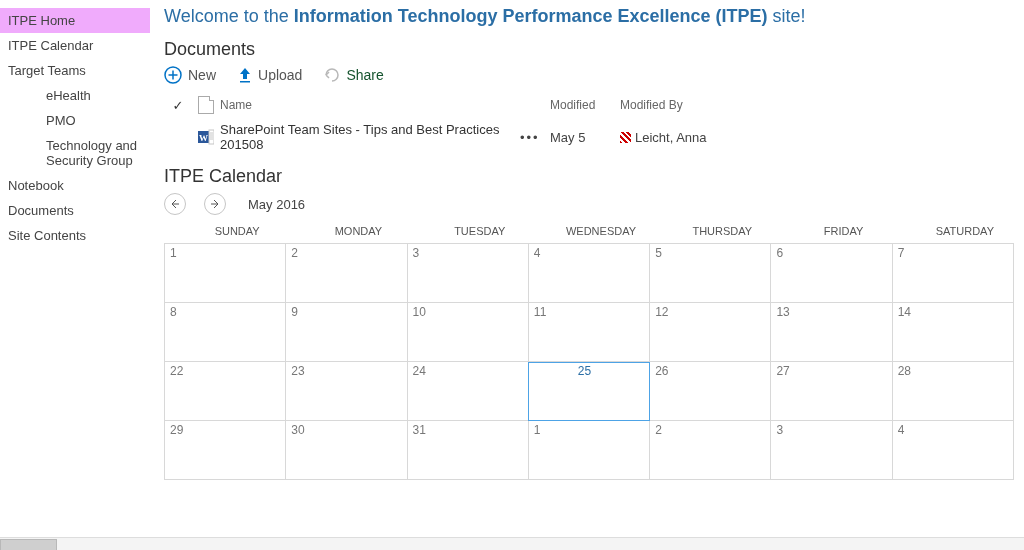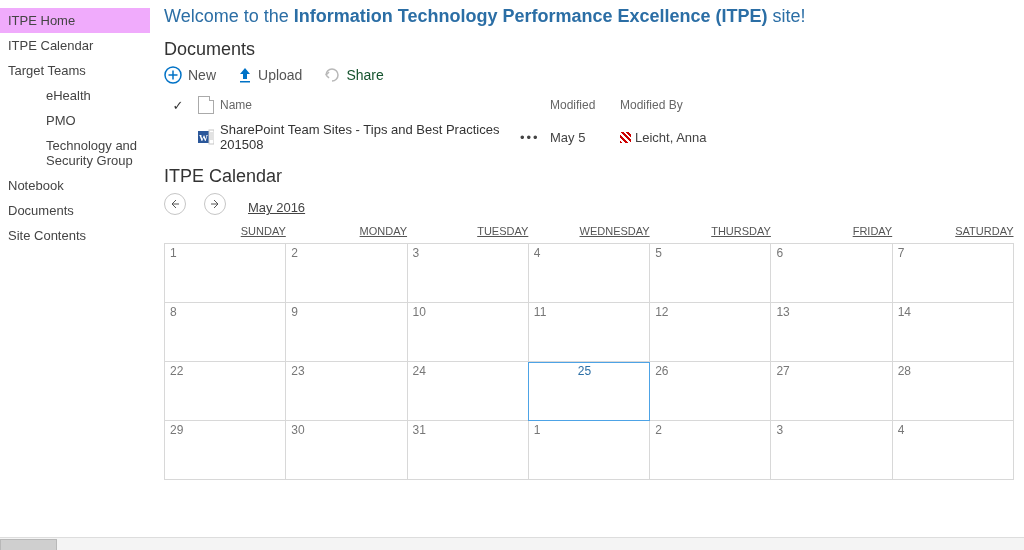--- a/index.html
+++ b/index.html
@@ -32,25 +32,25 @@
   .doc-row{display:flex;align-items:center;font-size:13px;color:#444;padding:4px 0;}
   .doc-row .col-name{color:#333;}
   .doc-row .ell{letter-spacing:2px;color:#444;cursor:pointer;}
   .word-ic{width:16px;height:16px;display:inline-block;vertical-align:middle;}
   .red-sq{display:inline-block;width:11px;height:11px;background:repeating-linear-gradient(45deg,#c00,#c00 2px,#fff 2px,#fff 4px);margin-right:4px;vertical-align:-1px;}
   .file-ic{width:14px;height:16px;border:1px solid #aaa;display:inline-block;vertical-align:middle;position:relative;}
   .file-ic:after{content:"";position:absolute;top:-1px;right:-1px;width:4px;height:4px;background:#fff;border-left:1px solid #aaa;border-bottom:1px solid #aaa;}
   .check-ic{color:#333;font-size:13px;}
   
   .cal-section{margin-top:10px;}
-  .cal-nav{display:flex;align-items:flex-end;gap:18px;margin:6px 0 6px 0;text-decoration:underline;}
+  .cal-nav{display:flex;align-items:center;gap:18px;margin:6px 0 6px 0;}
   .nav-btn{width:20px;height:20px;border:1px solid #c6c6c6;border-radius:50%;display:flex;align-items:center;justify-content:center;font-size:11px;color:#555;cursor:pointer;}
   .cal-month{margin-left:4px;color:#444;}
   .cal-table{width:850px;border-collapse:collapse;table-layout:fixed;}
-  .cal-head th{font-size:11px;font-weight:400;color:#555;text-align:right;padding:4px 0 6px 24px;text-decoration:underline;}
+  .cal-head th{font-size:11px;font-weight:400;color:#555;text-align:center;padding:4px 0 6px 24px;}
   .cal-table td{border:1px solid #d8d8d8;height:56px;vertical-align:top;font-size:12px;color:#777;padding:2px 0 0 5px;position:relative;}
   .cal-table td.today{outline:1px solid #4da3e6;outline-offset:-1px;}
   .cal-table td.today .dn{color:#2b6ea5;margin-left:44px;}
   .scrollbar{position:absolute;left:0;right:0;bottom:0;height:12px;background:#f4f4f4;border-top:1px solid #ddd;}
   .scrollbar .thumb{position:absolute;left:0;top:1px;height:10px;width:55px;background:#cfcfcf;border:1px solid #b8b8b8;}
   svg{display:block;}
 </style>
 </head>
 <body>
 

